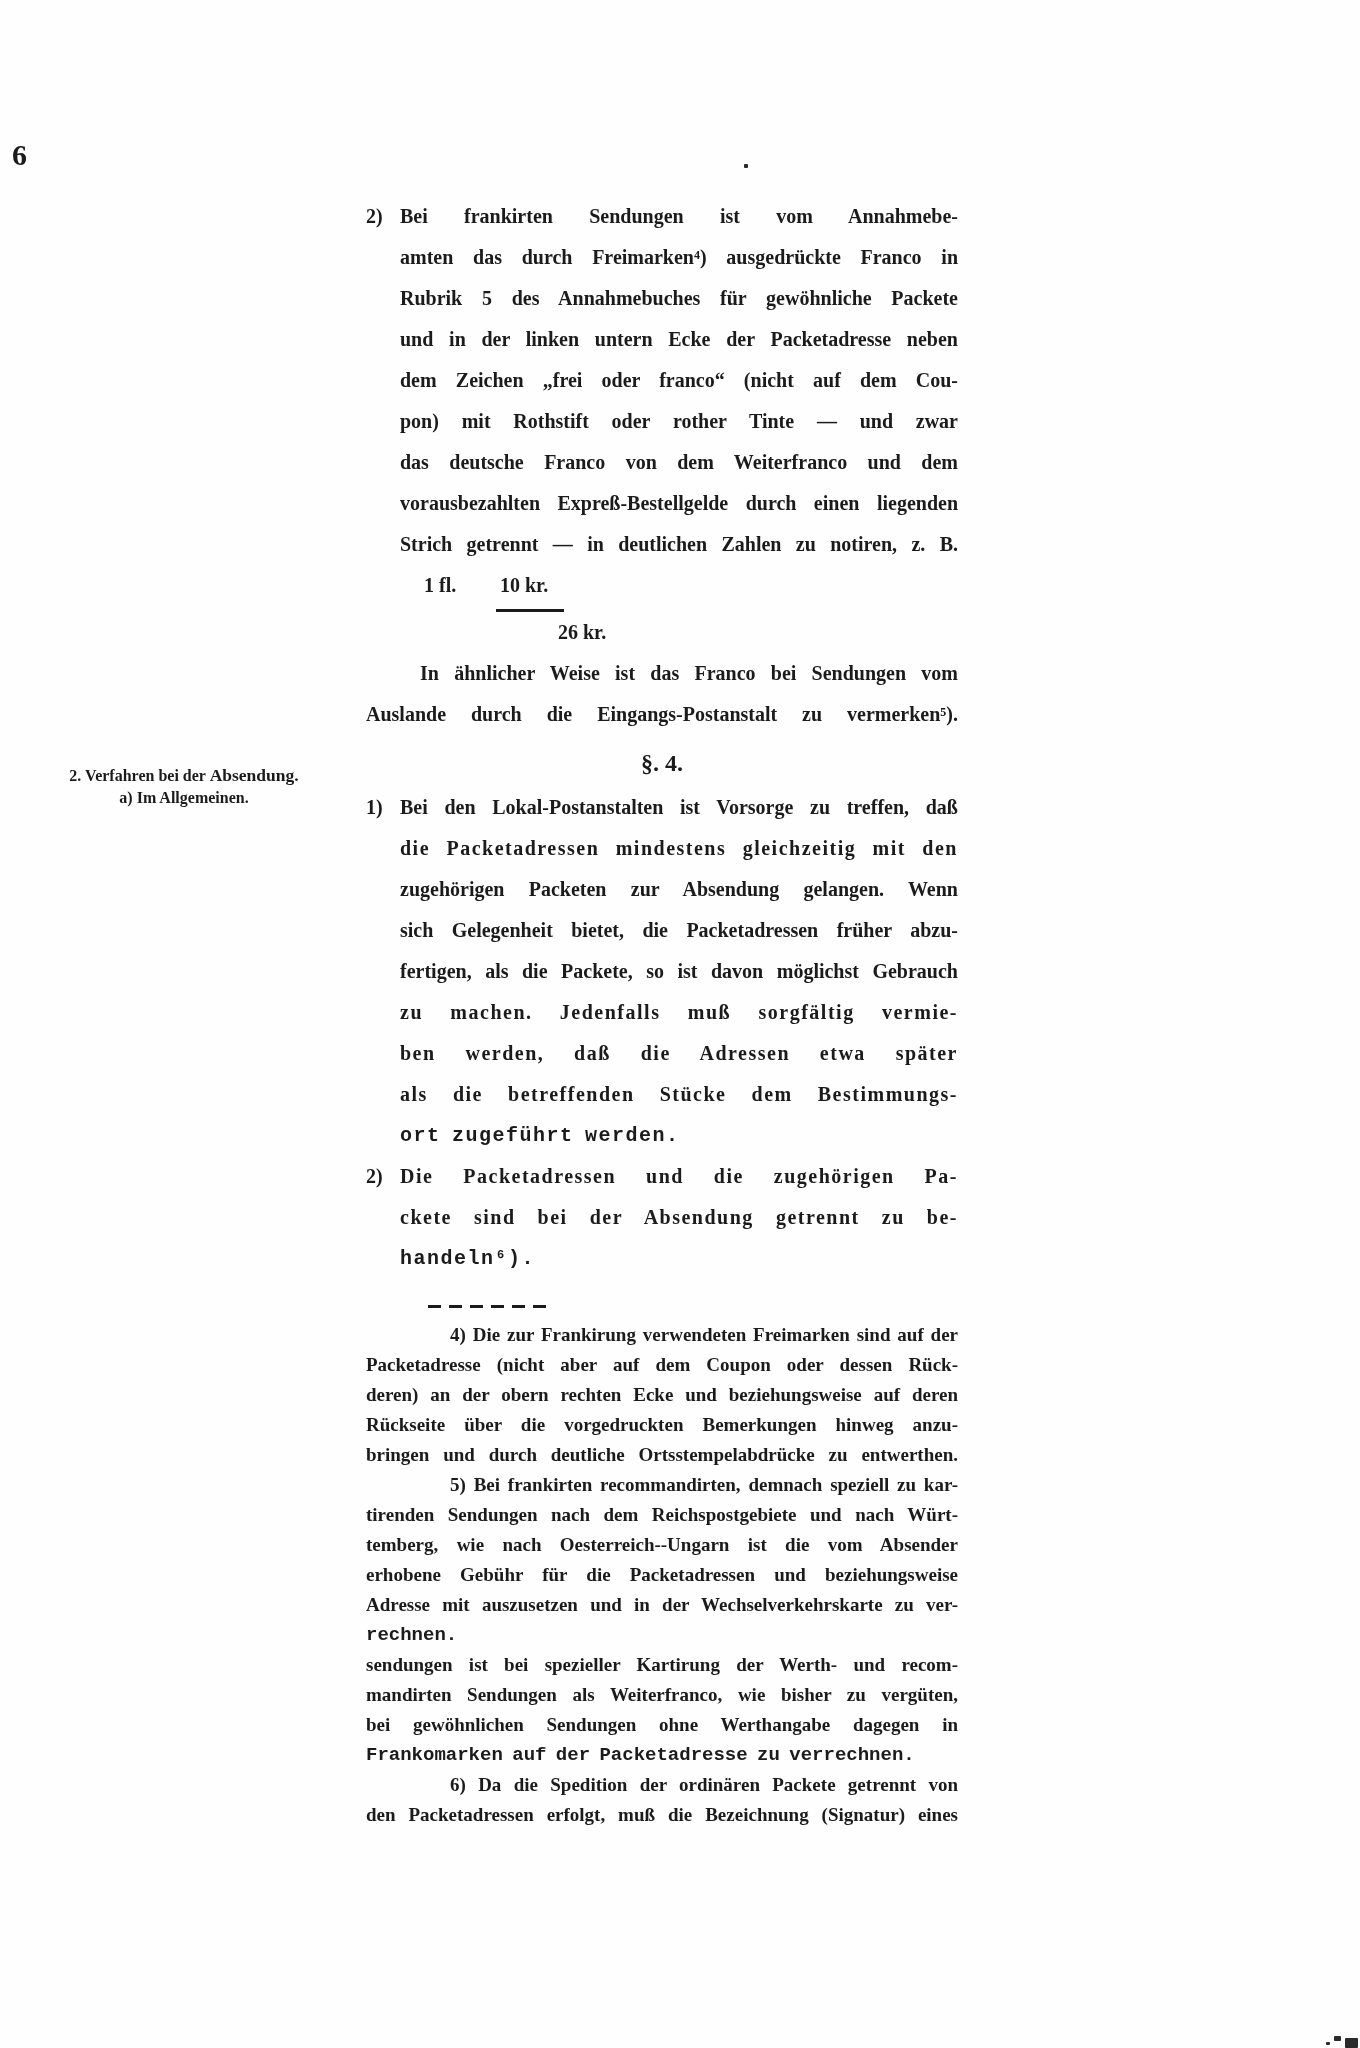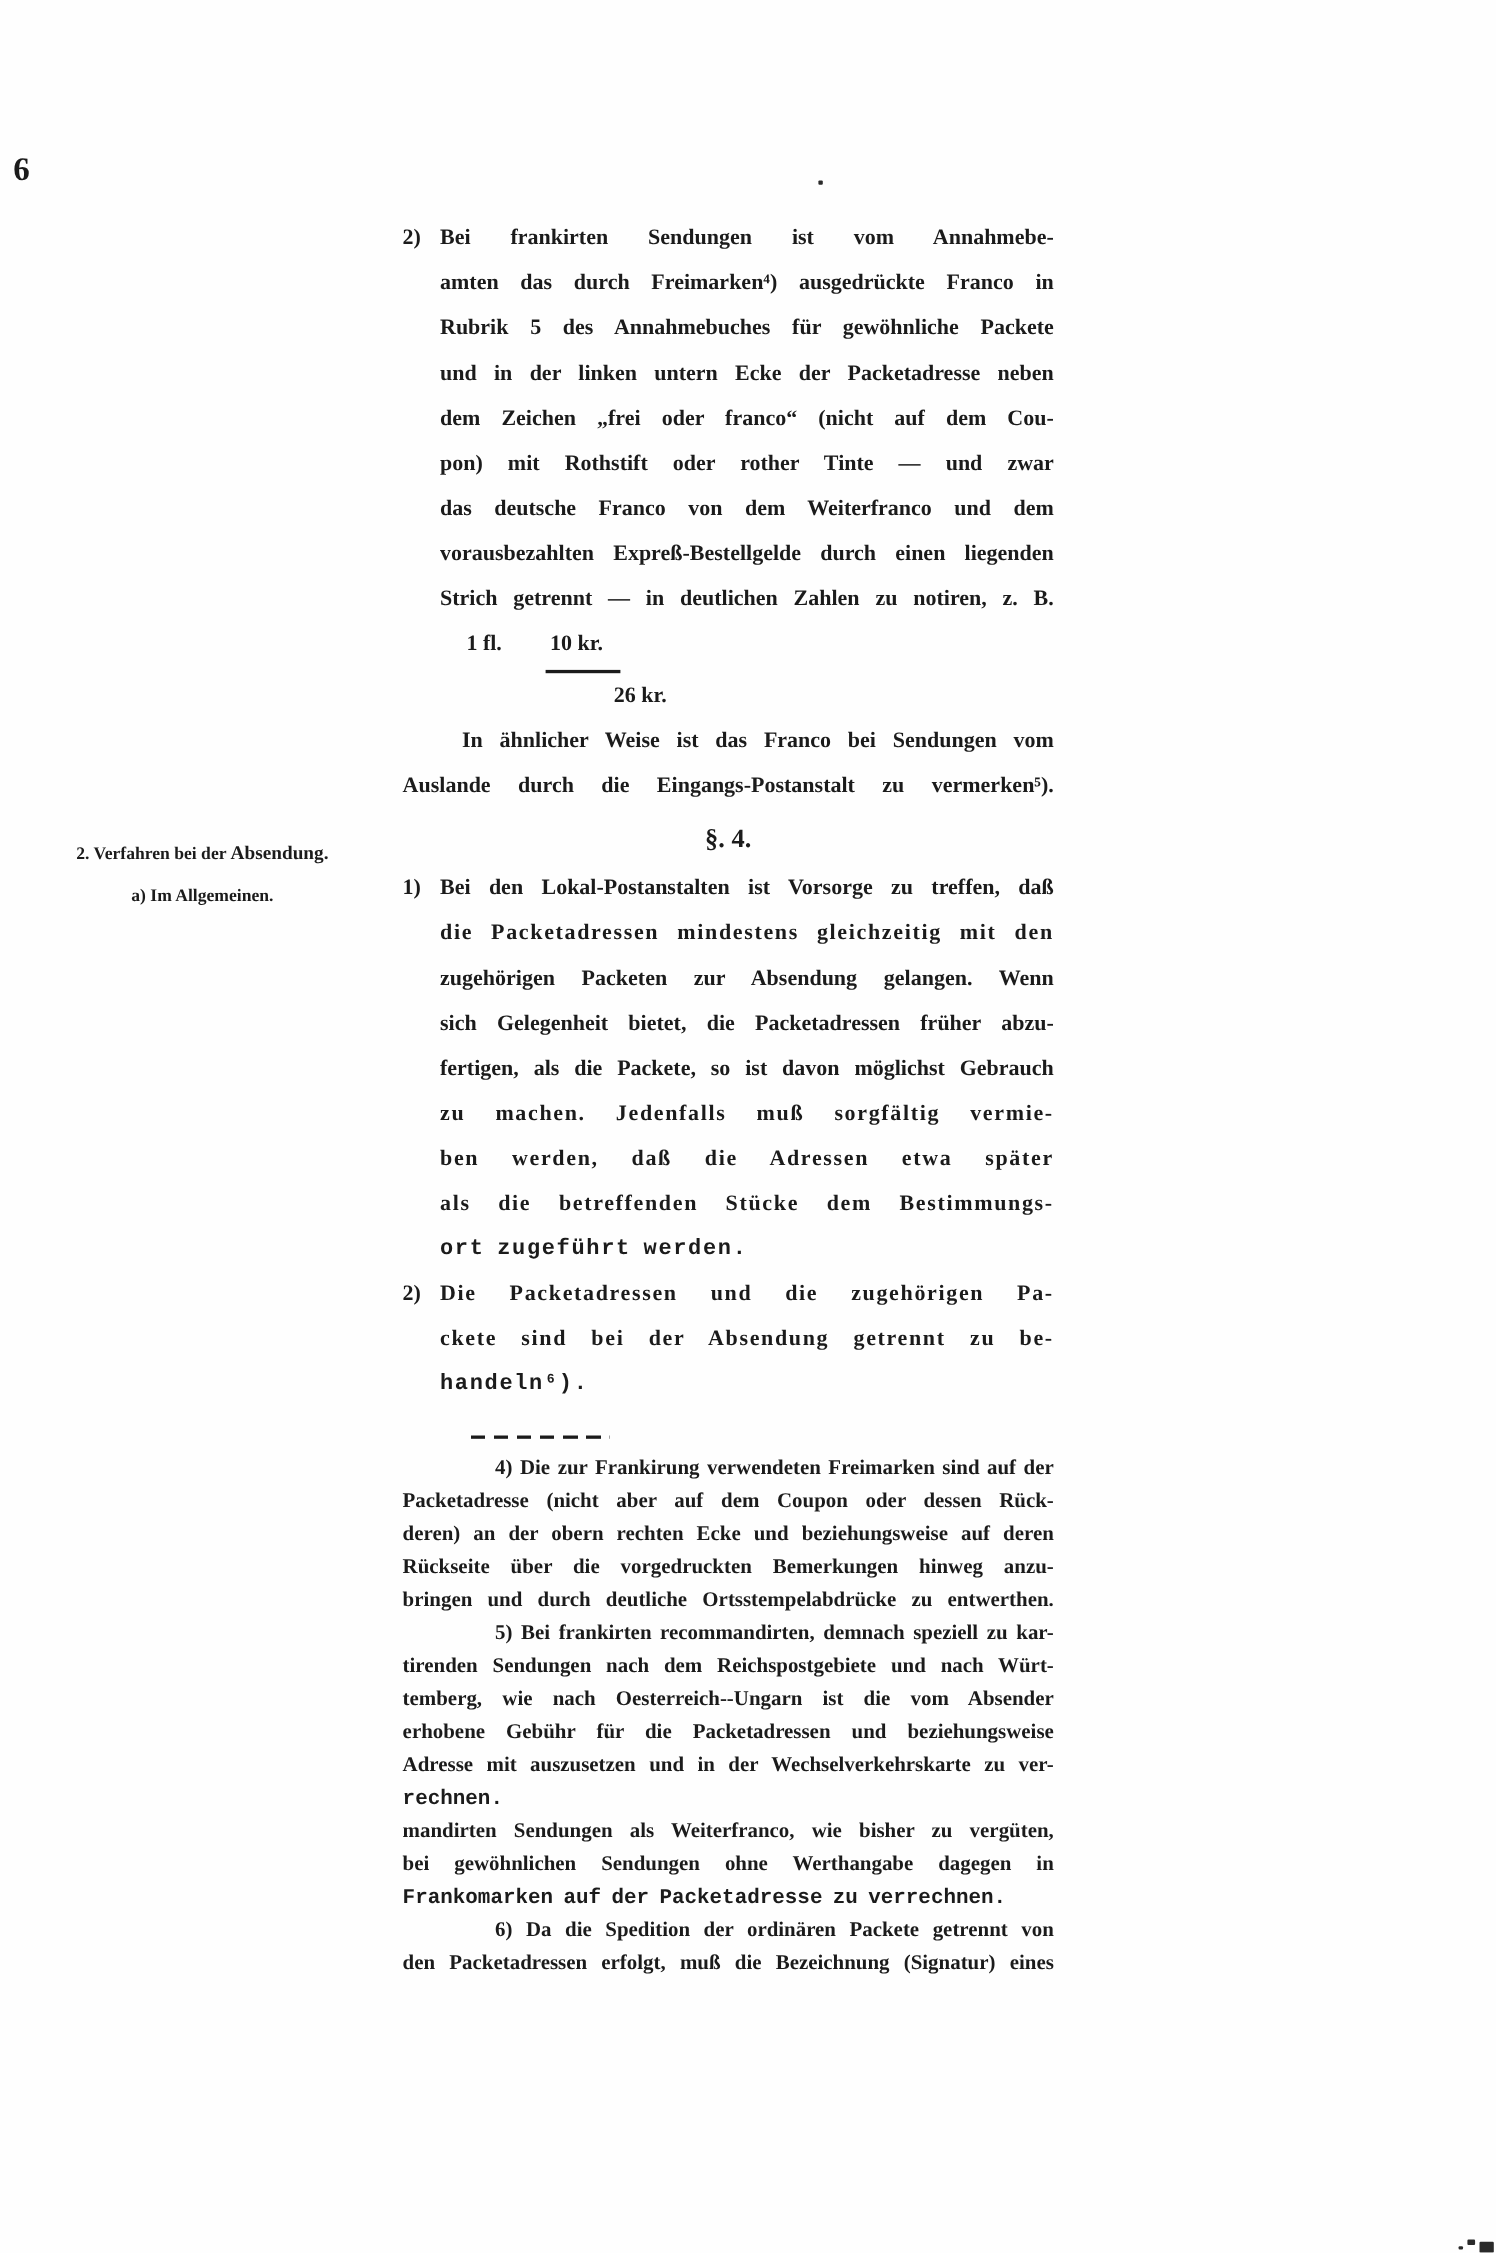--- a/index.html
+++ b/index.html
@@ -39,21 +39,21 @@
   }
   .frac-bottom{line-height:41px;padding-left:134px;}
   .section-heading{
     text-align:center;font-size:24px;line-height:36px;
     font-weight:bold;margin:10px 0 6px 0;
   }
   .margin-note{
     position:absolute;left:46px;top:764px;width:276px;
     font-size:16px;font-weight:bold;text-align:center;line-height:22px;
   }
-  .mn-line1{margin-bottom:16px;white-space:nowrap;}
+  .mn-line1{margin-bottom:0;white-space:nowrap;}
   .mn-bold{font-size:17.5px;}
   .fn-sep{
     height:3px;width:126px;
     margin:26px 0 12px 62px;
     background:repeating-linear-gradient(90deg,#1b1b1b 0 13px,transparent 13px 21px);
   }
   .footnotes{font-size:19px;line-height:30px;font-weight:bold;}
   .footnotes .line.ind{text-indent:84px;}
   .artifact{position:absolute;background:#2a2a2a;border-radius:1px;}
   .a1{left:744px;top:164px;width:4px;height:4px;}
@@ -152,20 +152,21 @@
             <div class="line">tirenden Sendungen nach dem Reichspostgebiete und nach Würt-</div>
             <div class="line">temberg, wie nach Oesterreich--Ungarn ist die vom Absender</div>
             <div class="line">erhobene Gebühr für die Packetadressen und beziehungsweise</div>
             <div class="line">Adresse mit auszusetzen und in der Wechselverkehrskarte zu ver-</div>
             <div class="line nj">rechnen.</div>
           </div>
       </div>
       <div class="para">
         <div>
 
+            <div class="line">sendungen ist bei spezieller Kartirung der Werth- und recom-</div>
             <div class="line">mandirten Sendungen als Weiterfranco, wie bisher zu vergüten,</div>
             <div class="line">bei gewöhnlichen Sendungen ohne Werthangabe dagegen in</div>
             <div class="line nj">Frankomarken auf der Packetadresse zu verrechnen.</div>
           </div>
       </div>
       <div class="para">
         <div>
 
         <div class="line ind">6) Da die Spedition der ordinären Packete getrennt von</div>
             <div class="line">den Packetadressen erfolgt, muß die Bezeichnung (Signatur) eines</div>

